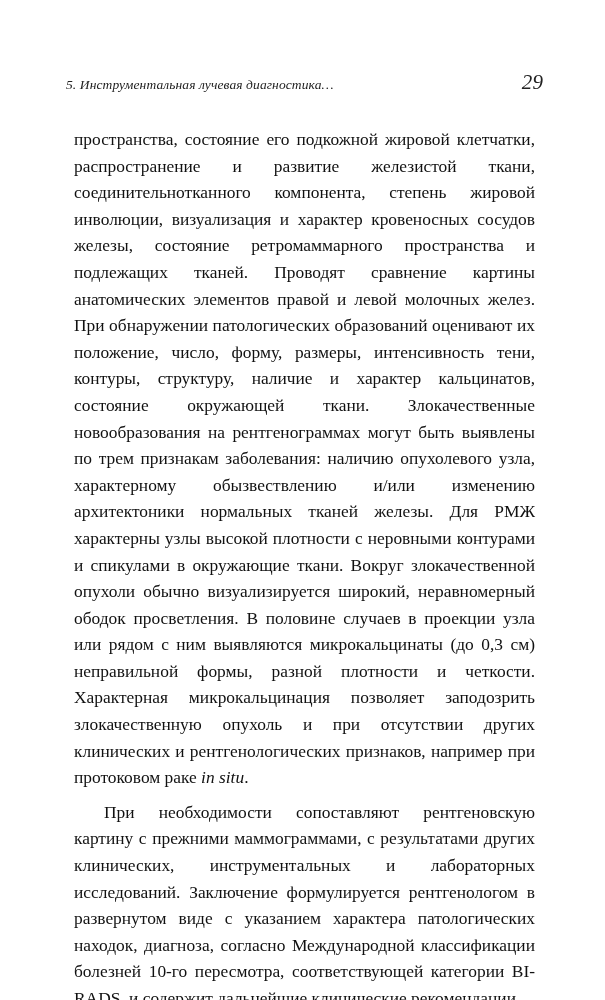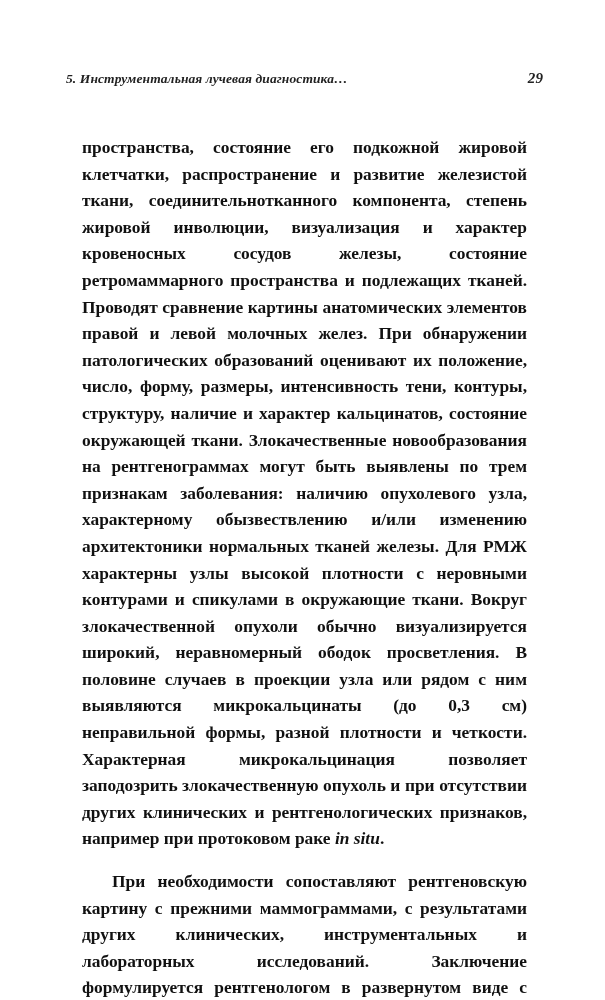--- a/index.html
+++ b/index.html
@@ -13,50 +13,49 @@
     font-family: "Liberation Serif", serif;
     color: #1a1a1a;
     overflow: hidden;
   }
   .page {
     position: relative;
     width: 605px;
     height: 993px;
     box-sizing: border-box;
     padding: 16px;
-    font-weight: bold;
   }
   .header {
     position: absolute;
     top: 70px;
     left: 66px;
     right: 62px;
     display: flex;
     align-items: baseline;
     justify-content: space-between;
     font-style: italic;
     font-size: 13.5px;
     letter-spacing: 0.1px;
     color: #222;
   }
   .header .running-title {
     font-style: italic;
   }
   .header .folio {
     font-style: italic;
-    font-size: 15px;
+    font-size: 21px;
   }
   .body-col {
     position: absolute;
     top: 118px;
     left: 66px;
     width: 477px;
   }
   p.para {
-    margin: 16px;
+    margin: 8px;
     font-size: 17.4px;
     line-height: 26.6px;
     text-align: justify;
     text-justify: inter-word;
     color: #111;
     -webkit-hyphens: none;
     hyphens: none;
   }
   p.para.indent {
     text-indent: 30px;

